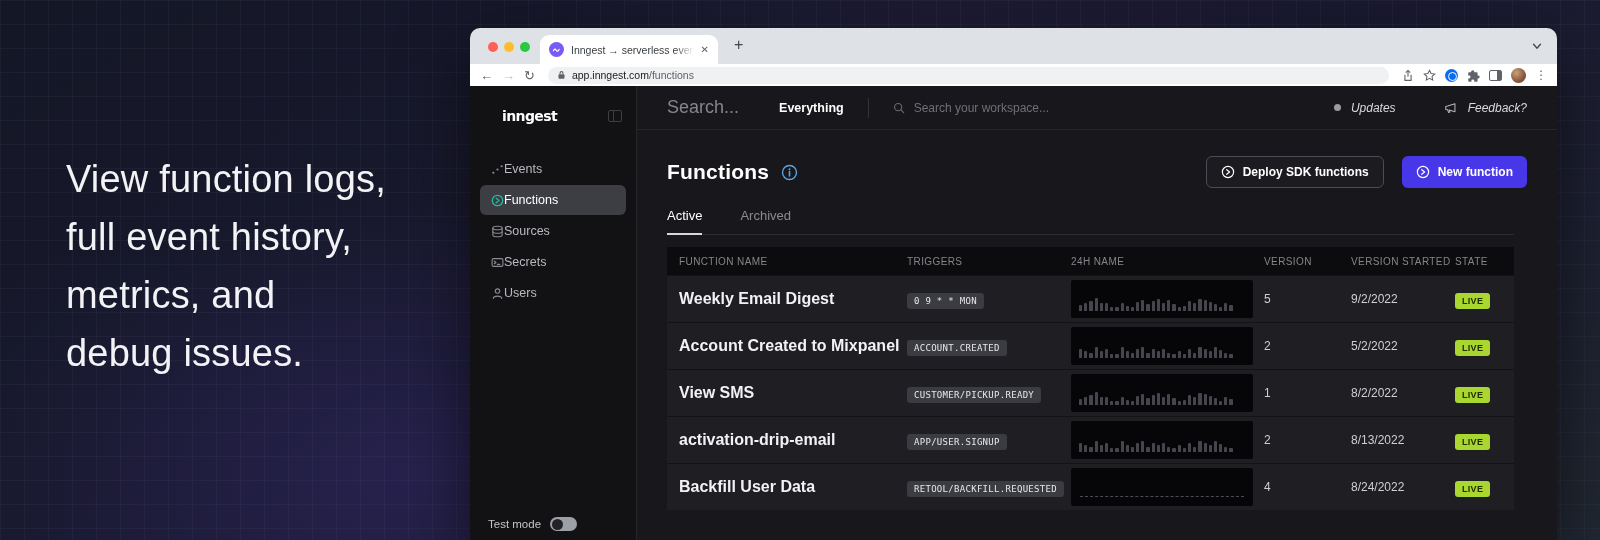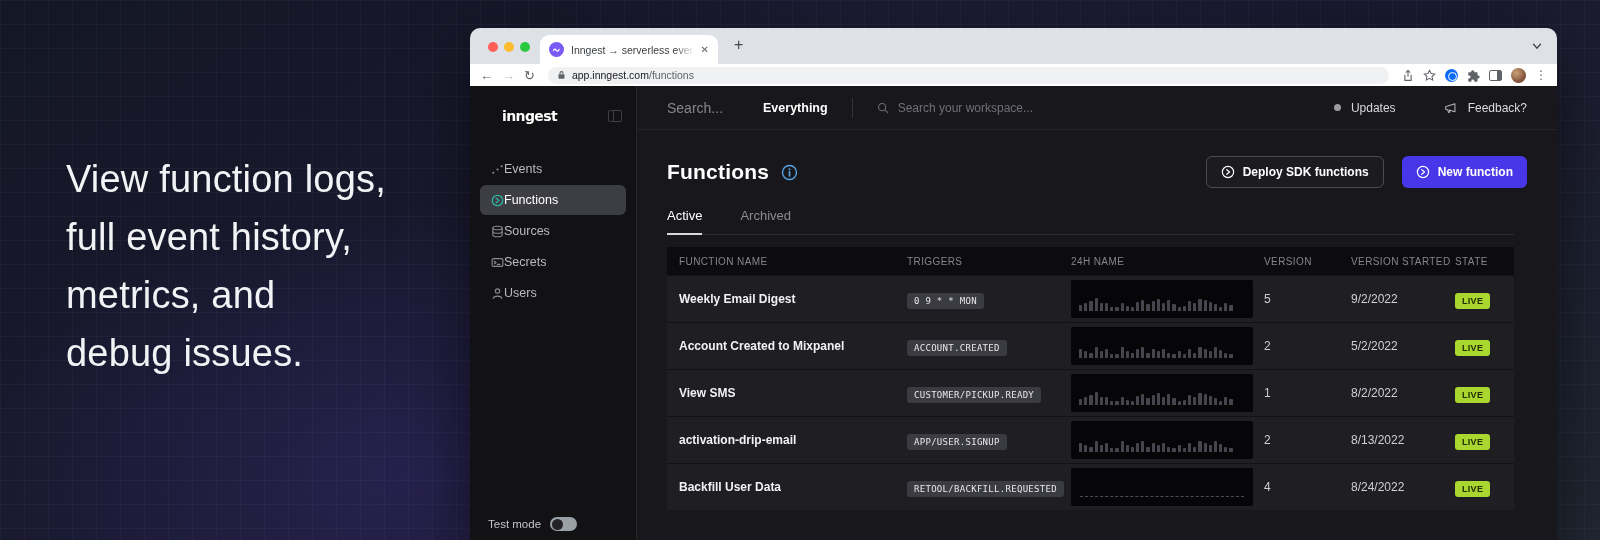--- a/index.html
+++ b/index.html
@@ -64,25 +64,25 @@
   .nav-item .ic { width:14px; display:flex; justify-content:center; }
   .nav-item.active { background:#3d3d44; color:#fff; }
   .test-mode { position:absolute; left:18px; bottom:9px; display:flex; align-items:center; gap:9px; }
   .test-mode .label { font-size:11.5px; color:#c4c4c9; }
   .toggle { width:27px; height:14px; border-radius:7px; background:#9aa0a6; position:relative; }
   .toggle::after { content:""; position:absolute; left:1.5px; top:1.5px; width:11px; height:11px; border-radius:50%; background:#222227; }
 
   
   .content { flex:1; position:relative; }
   .topbar { height:44px; border-bottom:1px solid #242429; display:flex; align-items:center; padding:0 30px; }
-  .tb-search { font-size:14px; color:#85858c; }
+  .tb-search { font-size:18px; color:#85858c; }
   .tb-scope { font-size:12.5px; color:#fff; font-weight:600; margin-left:40px; }
   .tb-divider { width:1px; height:20px; background:#33333a; margin:0 24px; }
   .tb-placeholder { font-size:12px; color:#6f6f77; margin-left:9px; }
-  .tb-right { margin-left:auto; display:flex; align-items:center; gap:10px; }
+  .tb-right { margin-left:auto; display:flex; align-items:center; gap:10px;font-style:italic; }
   .tb-dot { width:7px; height:7px; border-radius:50%; background:#9a9aa0; }
   .tb-link { font-size:12px; color:#dadade; }
   .tb-gap { width:28px; }
 
   .main { padding:0 30px; }
   .page-head { margin-top:26px; display:flex; align-items:center; }
   .page-title { font-size:21px; font-weight:600; color:#fff; letter-spacing:.2px; }
   .info-ic { margin-left:12px; display:flex; }
   .btn { height:32px; display:flex; align-items:center; gap:8px; padding:0 14px; border-radius:6px; font-size:12px; font-weight:600; color:#fff; }
   .btn-secondary { margin-left:auto; border:1px solid #4c4c55; background:#1b1b20; }
@@ -91,21 +91,21 @@
   .tabs { margin-top:20px; display:flex; gap:38px; border-bottom:1px solid #2c2c32; width:847px; }
   .tab-item { font-size:13px; padding-bottom:10px; }
   .tab-item.active { color:#fff; border-bottom:2px solid #d8d8dc; margin-bottom:-1px; }
   .tab-item.inactive { color:#8a8a90; }
 
   .table { margin-top:12px; width:847px; }
   .thead, .trow { display:grid; grid-template-columns:228px 164px 193px 87px 104px 47px; align-items:center; padding-left:12px; }
   .thead { height:28px; background:#0c0c0e; }
   .thead span { font-size:10px; letter-spacing:.4px; color:#85858b; font-weight:400; }
   .trow { height:47px; background:#1e1e23; border-top:1px solid #131316; }
-  .fn-name { font-size:12px; font-weight:600; color:#f2f2f4; }
+  .fn-name { font-size:16px; font-weight:600; color:#f2f2f4; }
   .trigger-badge { display:inline-block; font-family:"DejaVu Sans Mono", monospace; font-size:9px; letter-spacing:.3px; background:#3b3b42; color:#e8e8ea; padding:3px 7px; border-radius:3px; }
   .chart { width:182px; height:38px; background:#060608; border-radius:2px; display:flex; align-items:flex-end; gap:2px; padding:0 8px 7px; position:relative; }
   .chart .bar { width:3.2px; background:#45454d; border-radius:1px 1px 0 0; flex:0 0 auto; }
   .chart.empty::after { content:""; position:absolute; left:9px; right:9px; bottom:9px; border-bottom:1.5px dashed #4c4c54; }
   .cell-text { font-size:12px; color:#cfcfd4; }
   .live-badge { display:inline-block; font-size:9px; font-weight:700; letter-spacing:.3px; background:#a9d62f; color:#232e00; padding:3px 7px; border-radius:3px; }
 </style>
 </head>
 <body>
 

